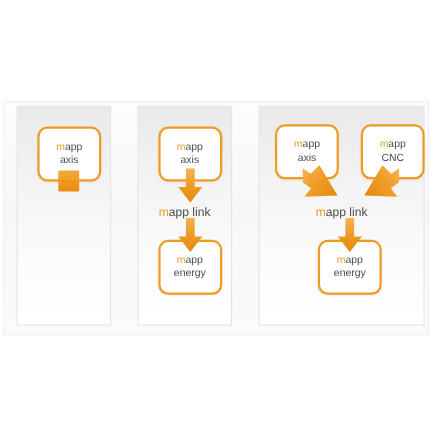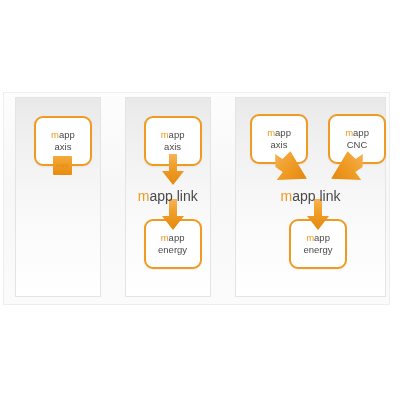--- a/index.html
+++ b/index.html
@@ -18,21 +18,20 @@
     background:linear-gradient(180deg,#fdfdfd 0%,#f7f7f7 45%,#fbfbfb 100%);
     border:1px solid #eeeeee;
     box-sizing:border-box;
   }
   #panels{
     position:absolute;
     left:11px; top:3px;
     width:371px; height:201px;
     display:flex;
     gap:24px;
-    align-items:center;
   }
 
   .panel{
     position:relative;
     background:linear-gradient(180deg,#e9e9e9 0%,#f0f0f0 22%,#fafafa 62%,#ffffff 100%);
     border:1px solid #e4e4e4;
     box-sizing:border-box;
     height:200px;
   }
   .panel.p1{ width:94px; }
@@ -55,21 +54,21 @@
     font-size:9.5px;
     z-index:3;
     box-shadow:0 1px 2px rgba(0,0,0,0.06);
   }
   .mbox .l1,.mbox .l2{ display:block; white-space:nowrap; }
   .m{ color:#ef9a21; }
 
   
   .caption{
     position:absolute;
-    font-size:14px;
+    font-size:11px;
     color:#4a4a4a;
     white-space:nowrap;
     z-index:5;
     text-align:center;
   }
 
   
   .arrow{
     position:absolute;
     z-index:4;

